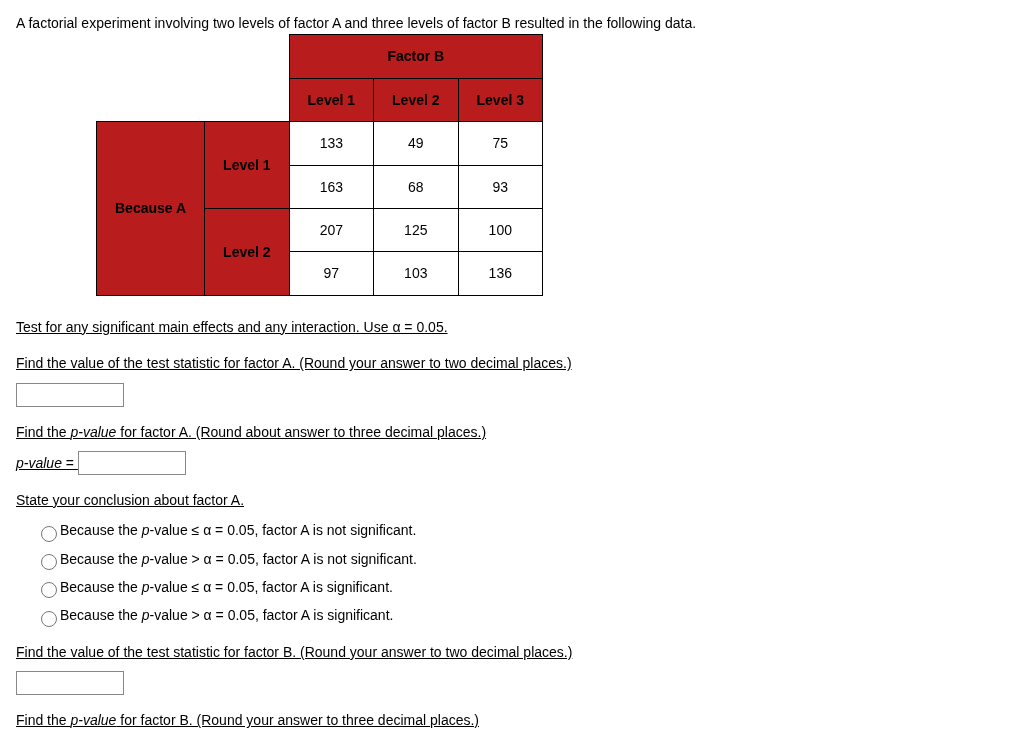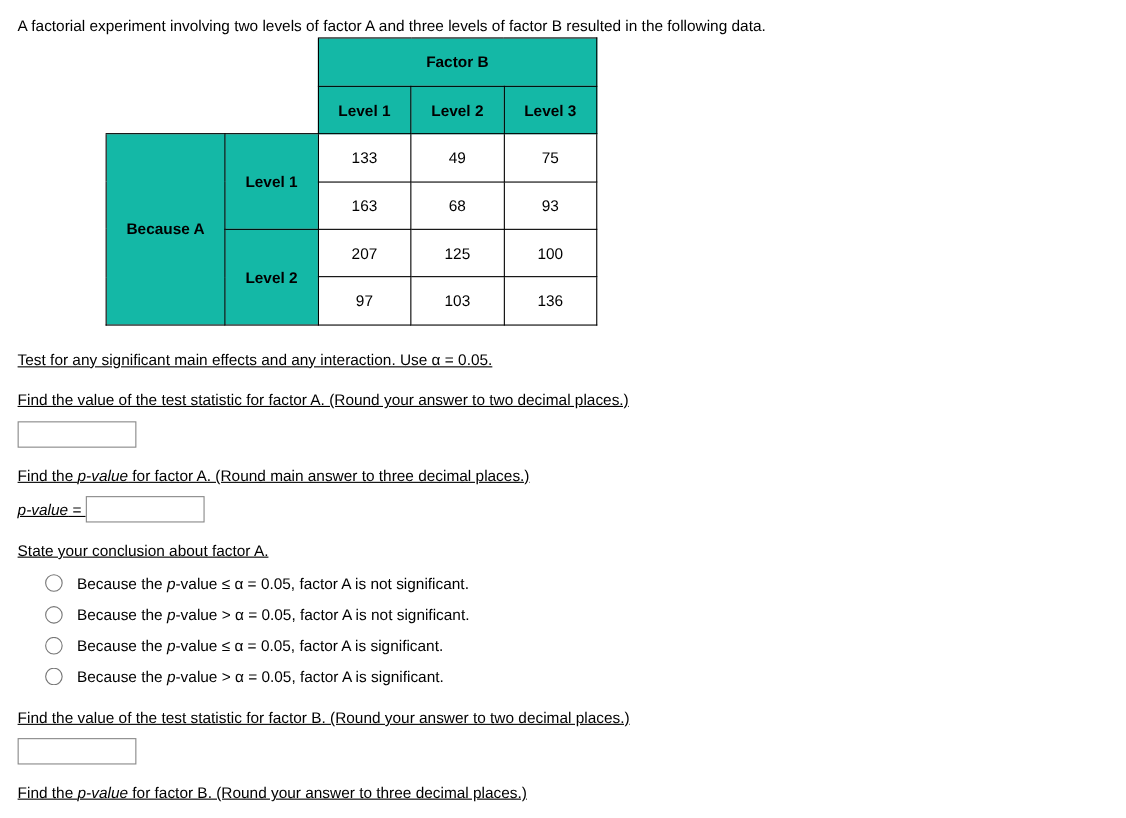--- a/index.html
+++ b/index.html
@@ -15,37 +15,36 @@
       border-collapse: collapse;
       margin: 0 0 20px 80px;
     }
     table.data-table td, table.data-table th {
       border: 1px solid #000;
       padding: 10px 18px;
       text-align: center;
       font-size: 14px;
     }
     table.data-table .hdr {
-      background: #14b8a6;
+      background: #b91c1c;
       font-weight: bold;
     }
     .q { margin: 14px 0 8px 0; text-decoration: underline; }
     input.text-input {
       border: 1px solid #888;
       height: 20px;
       width: 100px;
       font-size: 14px;
       padding: 1px 3px;
     }
     .pval-line { margin-top: 2px; text-decoration: underline; }
     .radio-group { margin-left: 20px; margin-top: 8px; }
     .radio-option {
       display: flex;
-      align-items: flex-start;
-      gap: 10px;
+      align-items: flex-end;
       margin: 6px 0;
     }
     .radio-option input[type="radio"] {
       width: 16px;
       height: 16px;
     }
     .ital { font-style: italic; }
   </style>
 </head>
 <body>
@@ -88,21 +87,21 @@
   </tr>
 </tbody>
   </table>
 
 <div class="q">Test for any significant main effects and any interaction. Use α = 0.05.</div>
 
 <div class="q">Find the value of the test statistic for factor A. (Round your answer to two decimal places.)</div>
 <div><input type="text" class="text-input" style=""></div>
 
 <div class="q">
-  <span>Find the </span><span class="ital">p-value</span><span> for factor A. (Round main answer to three decimal places.)</span>
+  <span>Find the </span><span class="ital">p-value</span><span> for factor A. (Round about answer to three decimal places.)</span>
 </div>
 <div class="pval-line">
   <span class="ital"><span>p-value</span></span><span> = </span><input type="text" class="text-input" style="">
 </div>
 
 <div class="q">State your conclusion about factor A.</div>
 <div class="radio-group">
   <label class="radio-option">
     <input type="radio" name="concA" style="">
     <span><span>Because the </span><span class="ital">p</span><span>-value ≤ α = 0.05, factor A is not significant.</span></span>

